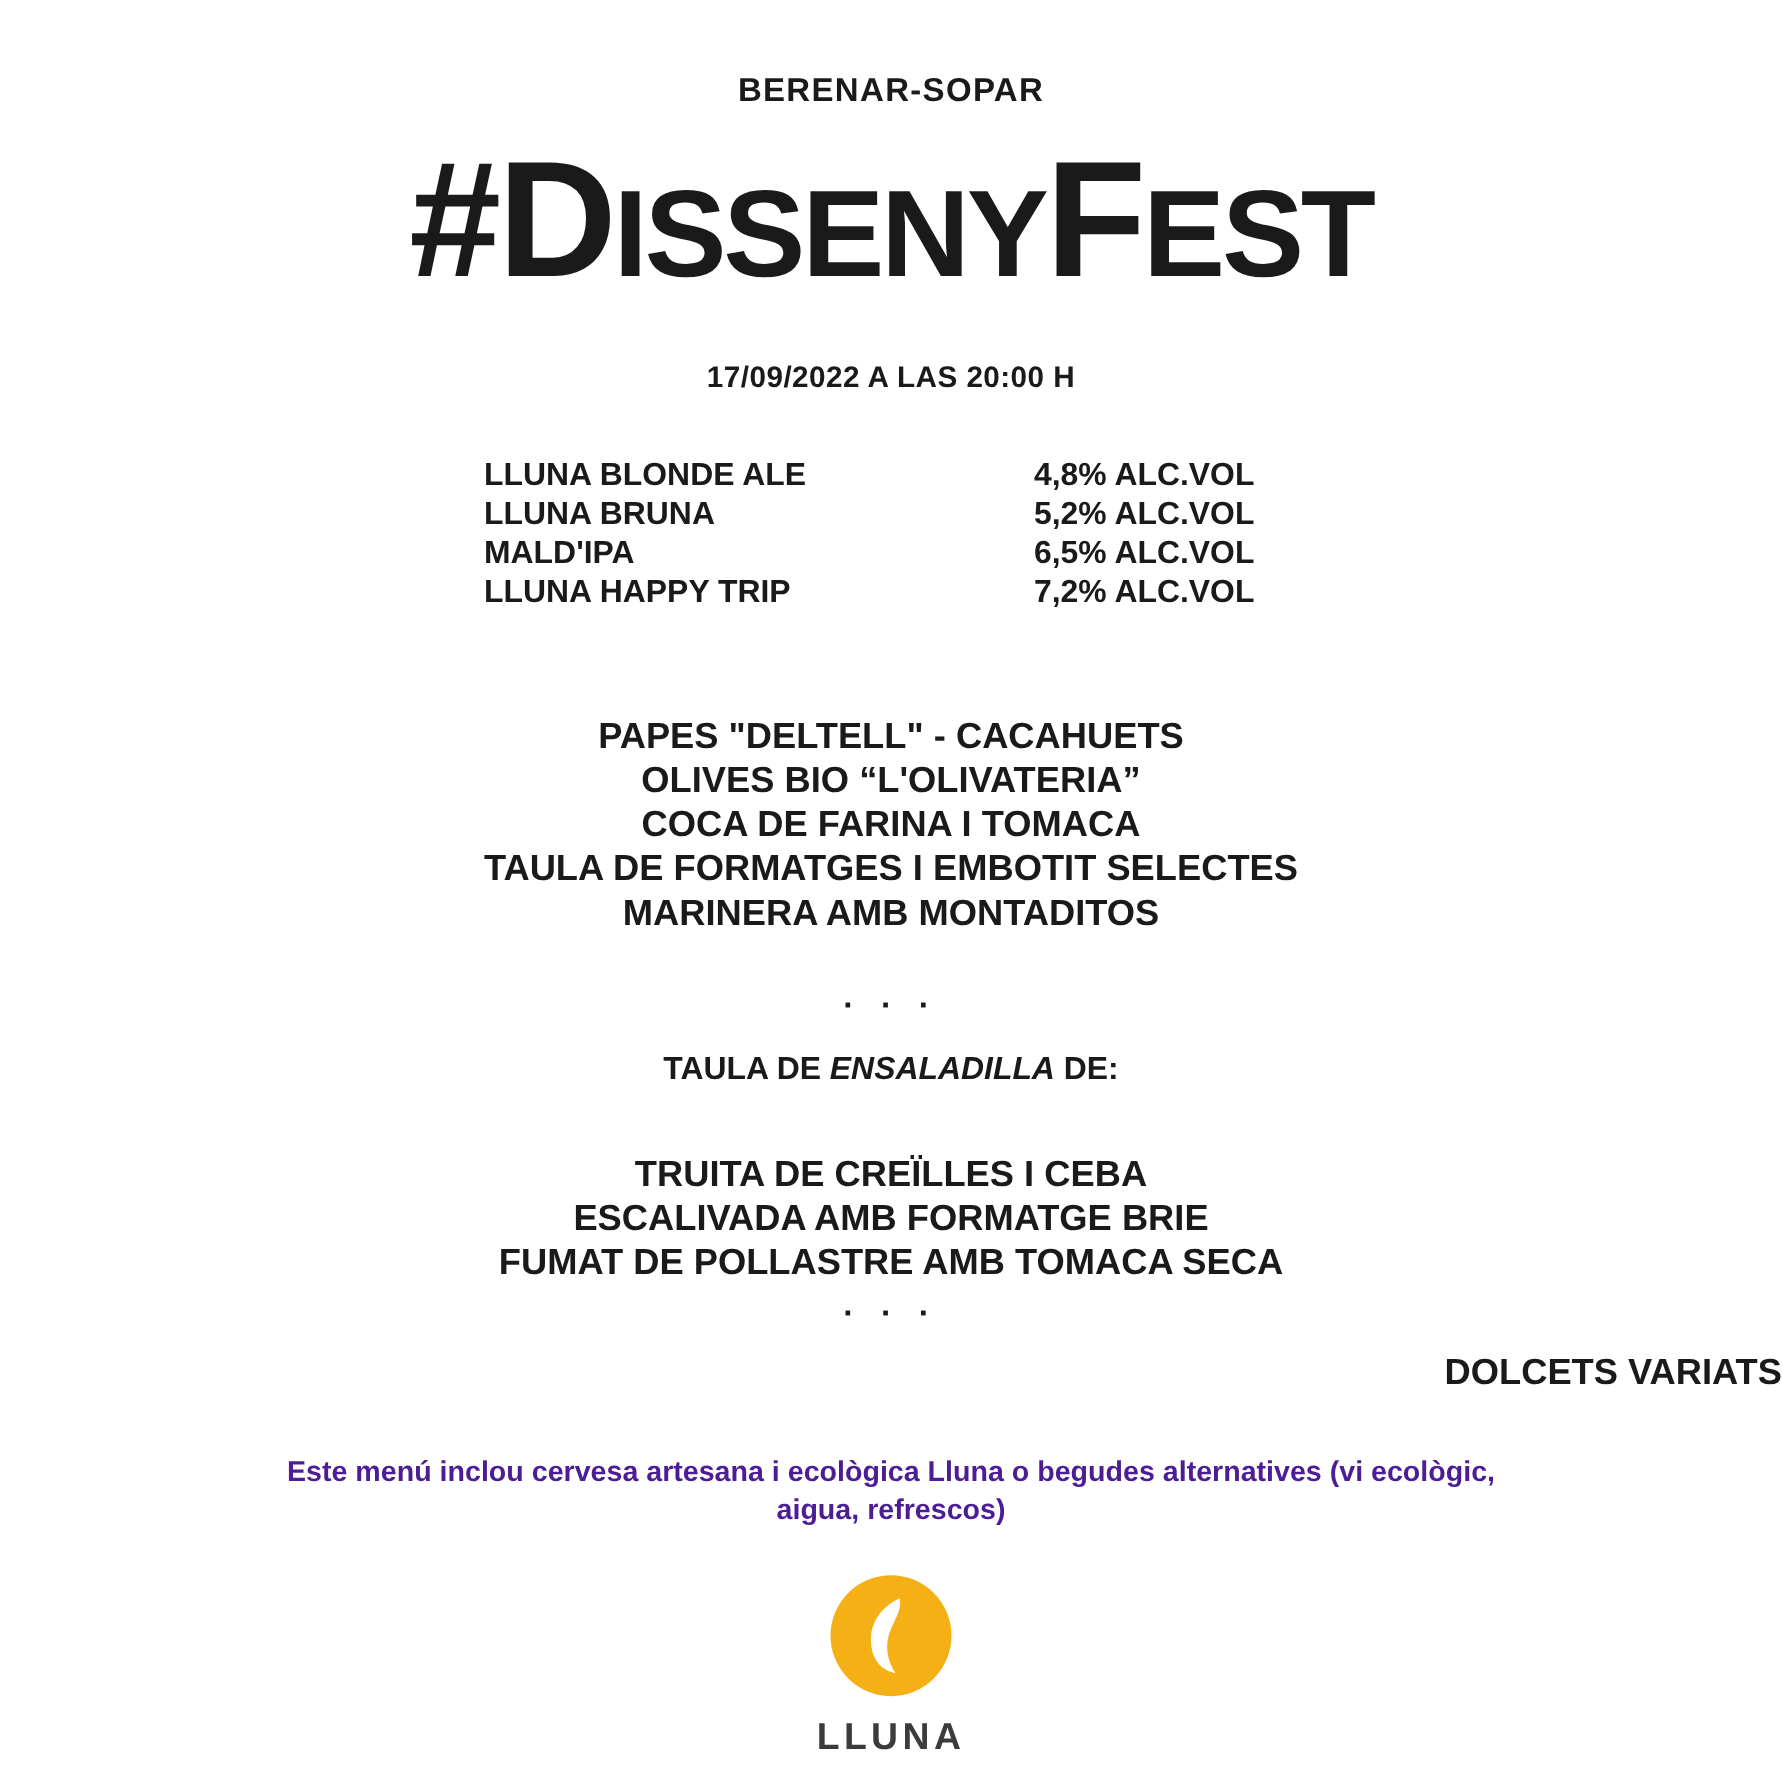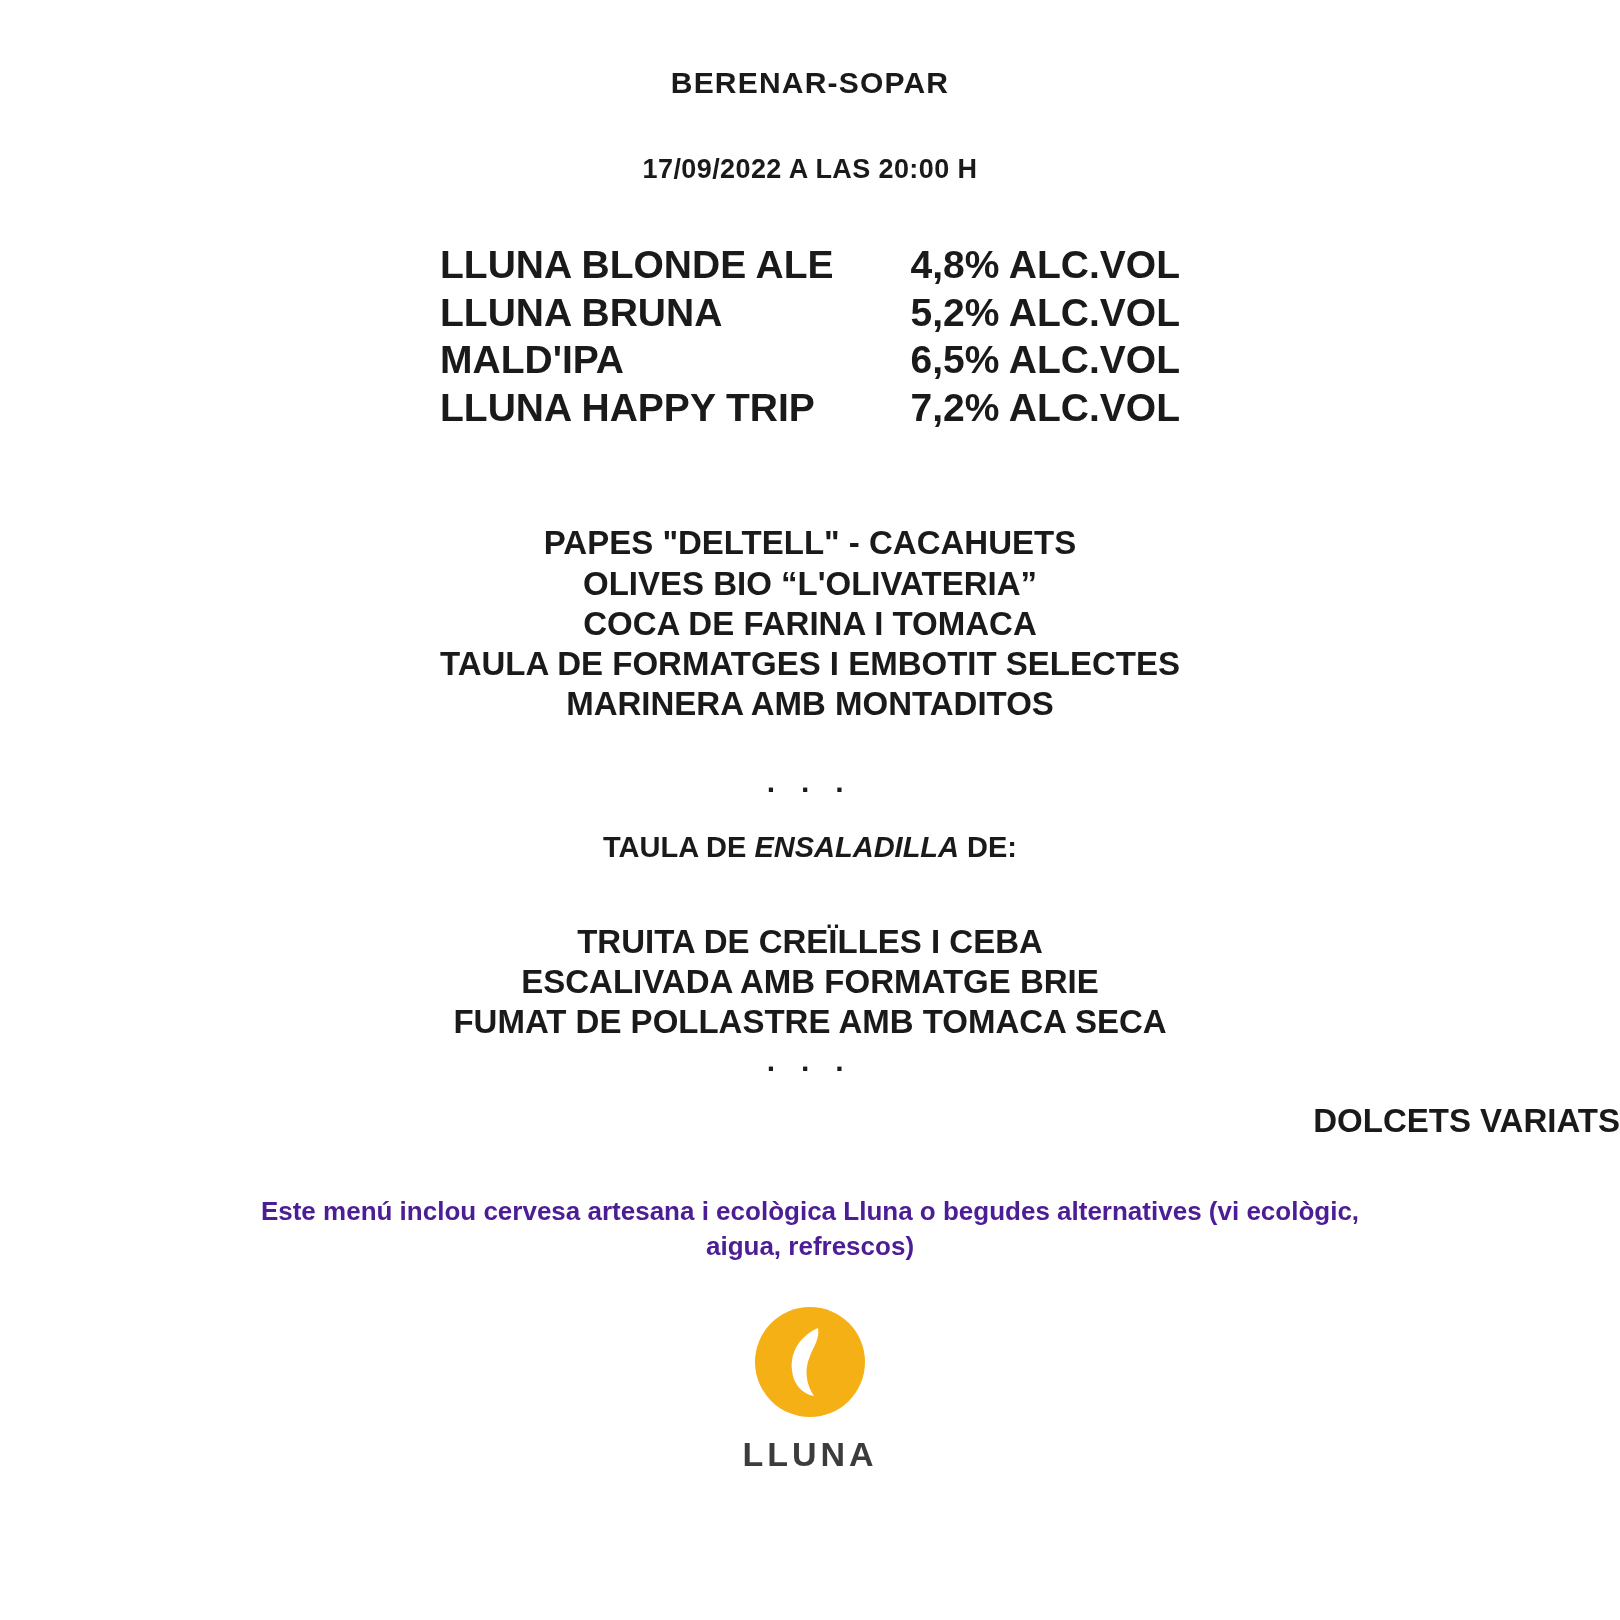--- a/index.html
+++ b/index.html
@@ -51,21 +51,21 @@
     margin-top: 54px;
     color: #1a1a1a;
   }
   .beer-table {
     margin: 56px auto 0 auto;
     width: 740px;
     border-collapse: collapse;
   }
   .beer-table td {
     font-weight: bold;
-    font-size: 39px;
+    font-size: 29px;
     line-height: 1.22;
     padding: 0;
     color: #1a1a1a;
     white-space: nowrap;
   }
   .beer-table td.name { width: 500px; }
   .beer-table td.abv { width: 240px; }
 
   .food-block {
     margin-top: 92px;
@@ -148,20 +148,23 @@
     color: #3c3c3c;
   }
 </style>
 </head>
 <body>
 
 <div class="poster">
 
   <div class="kicker">BERENAR-SOPAR</div>
 
+  <div class="title">
+    <span>#D</span><span class="small-caps">ISSENY</span><span>F</span><span class="small-caps">EST</span>
+  </div>
 
   <div class="datetime">17/09/2022 A LAS 20:00 H</div>
 
   <table class="beer-table">
     <tbody>
       <tr>
         <td class="name">LLUNA BLONDE ALE</td>
         <td class="abv">4,8% ALC.VOL</td>
       </tr>
       <tr>

